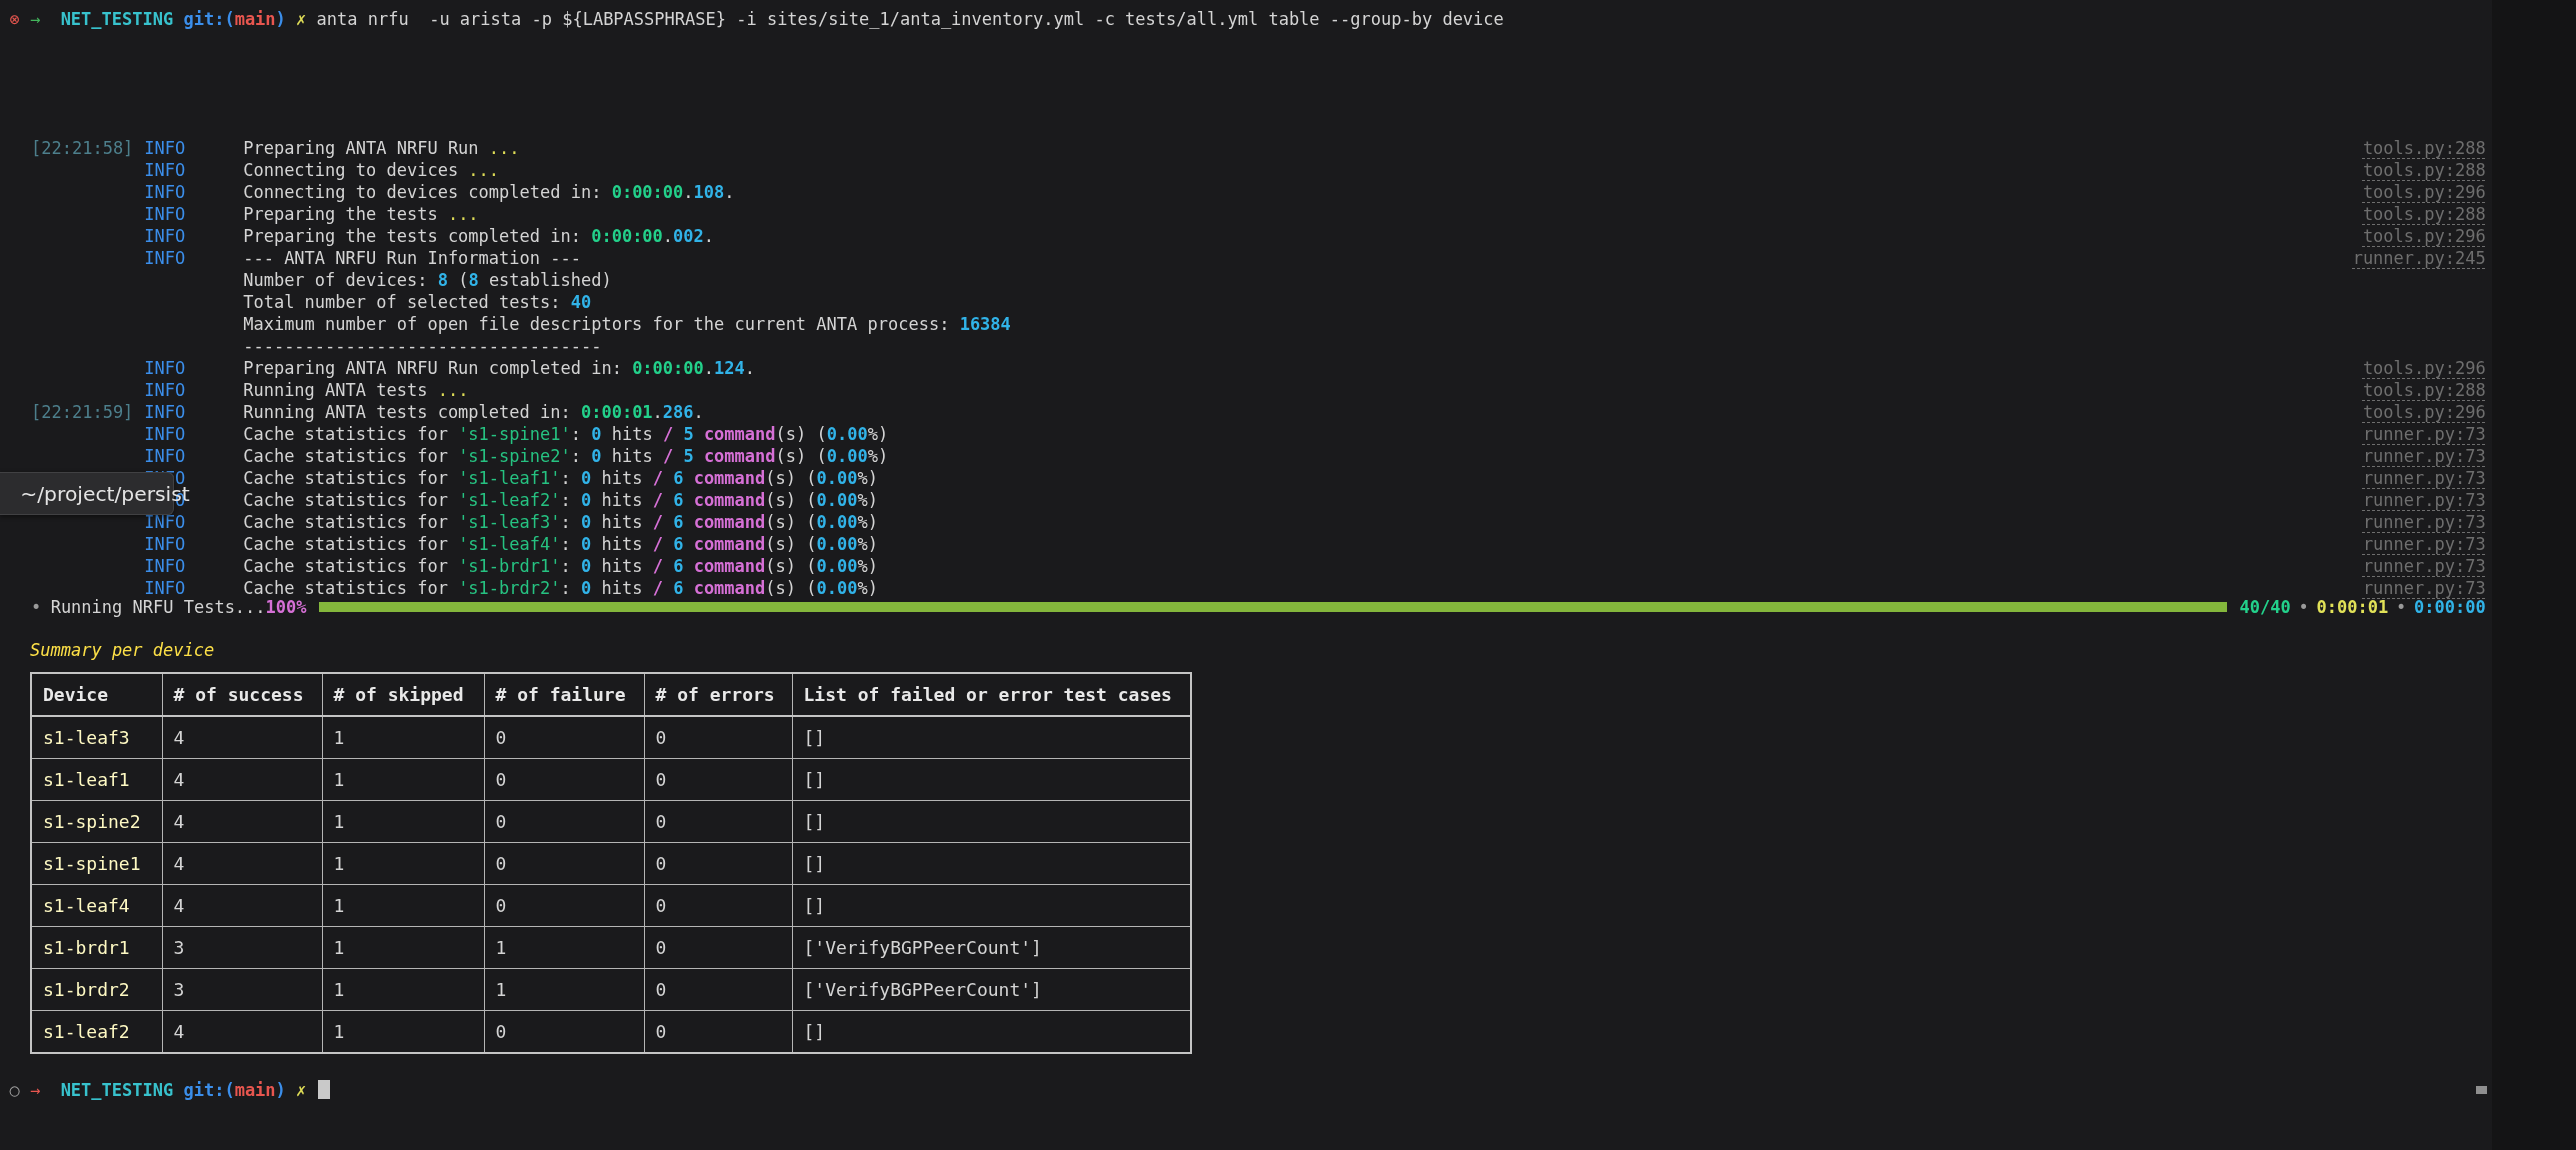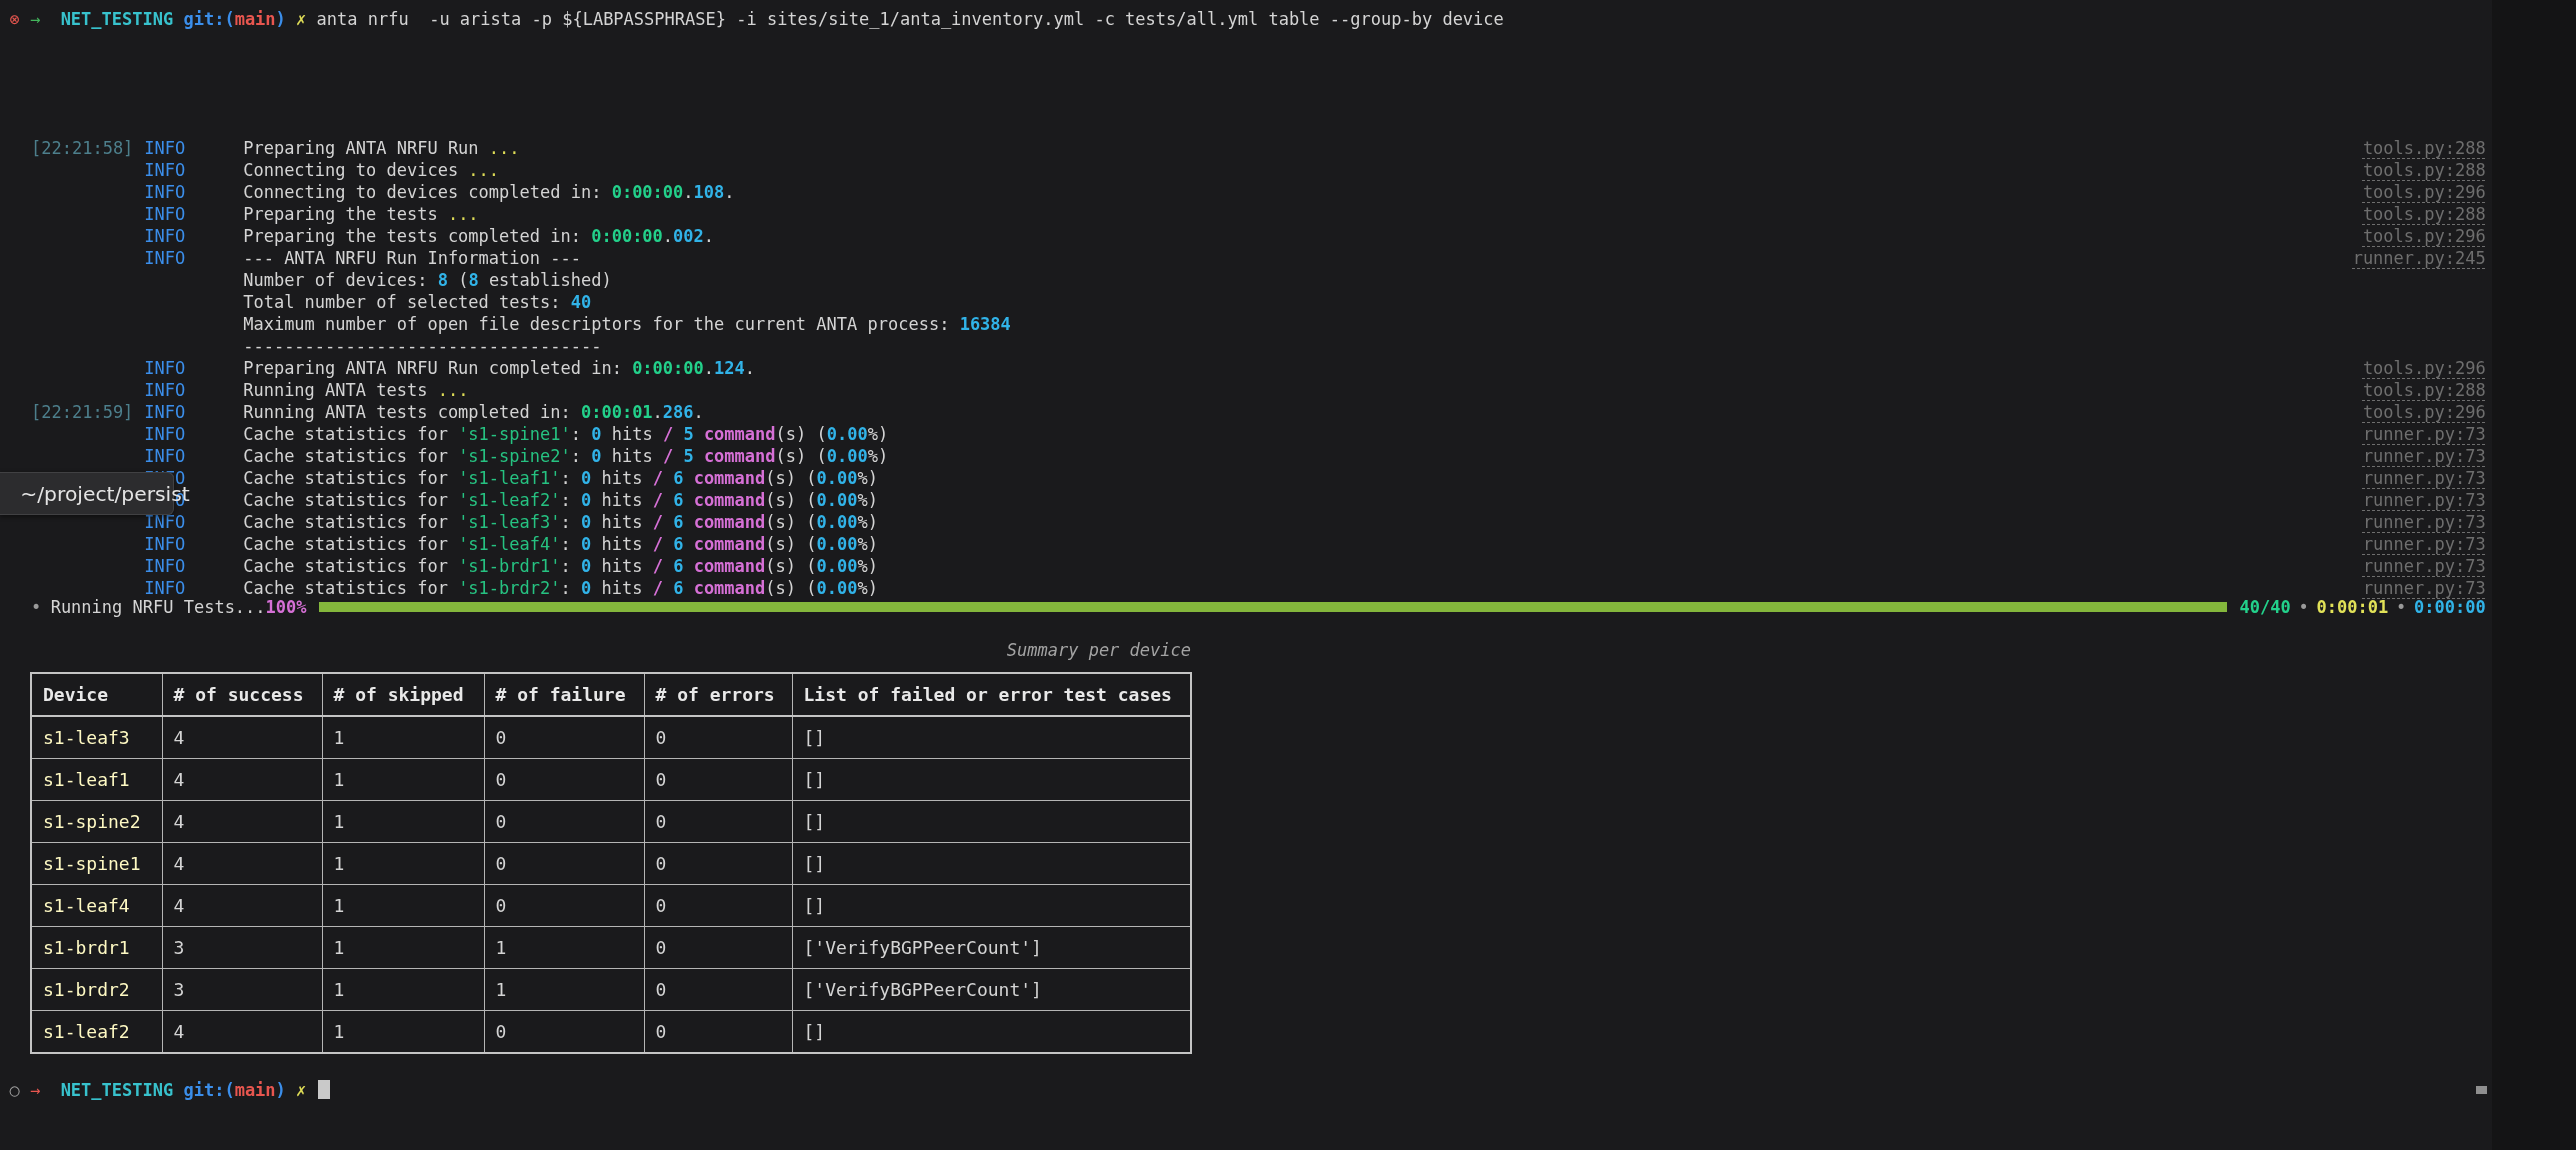--- a/index.html
+++ b/index.html
@@ -54,21 +54,21 @@
   #progress{position:absolute;top:596px;left:0;width:100%;height:22px;display:flex;align-items:center;padding:0 6.3px 0 31px;box-sizing:border-box;}
   #progress .bullet{color:#9a9a9a;margin-right:9.4px;}
   #progress .plabel{color:#d4d4d4;}
   #progress .pct{color:#d670d6;font-weight:bold;}
   #progress .bar{flex:1 1 auto;height:9.4px;background:#84b73c;margin:0 12.5px;}
   #progress .sep{color:#9a9a9a;padding:0 7.8px;}
   #progress .done{color:#23d18b;font-weight:bold;}
   #progress .elapsed{color:#e2e258;font-weight:bold;}
   #progress .eta{color:#31b3e8;font-weight:bold;}
   
-  .tbl-title{position:absolute;top:639px;left:30px;width:1161px;text-align:right;font-style:italic;color:#a3a3a3;height:22px;}
+  .tbl-title{position:absolute;top:639px;left:30px;width:1161px;text-align:left;font-style:italic;color:#fde047;height:22px;}
   #summary{
     position:absolute;top:672px;left:30px;width:1161px;
     border-collapse:collapse;border:2.3px solid #c4c4c4;table-layout:fixed;
     font-family:"DejaVu Sans Mono", monospace;font-size:18px;
   }
   #summary th,#summary td{
     border:1.6px solid #b5b5b5;height:41px;padding:0 0 0 11px;
     text-align:left;vertical-align:middle;overflow:hidden;white-space:pre;
   }
   #summary th{font-weight:bold;color:#e8e8e8;border-bottom:2.3px solid #c4c4c4;}

